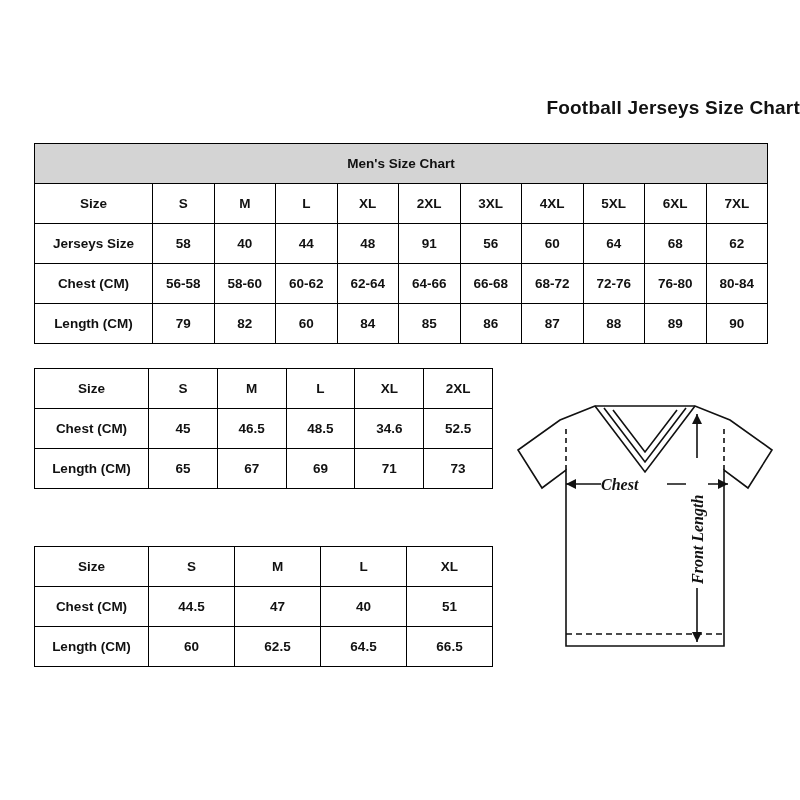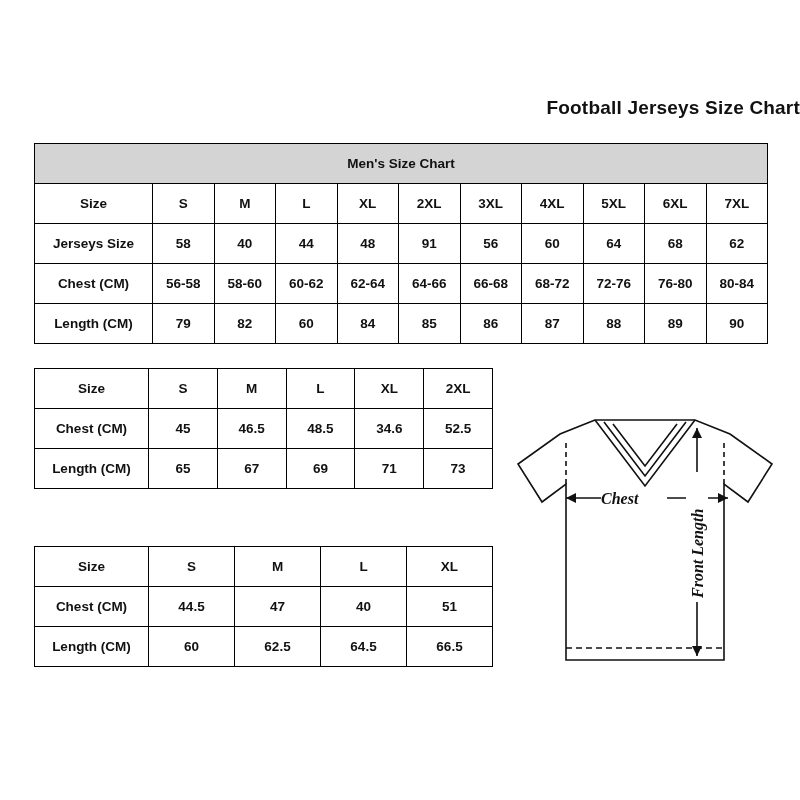--- a/index.html
+++ b/index.html
@@ -93,21 +93,21 @@
     width: 458px;
   }
   #youth-table-wrap table { width: 458px; }
   #youth-table-wrap col.c0 { width: 114px; }
   #youth-table-wrap col.cx { width: 86px; }
 
   
   #shirt-diagram {
     position: absolute;
     left: 500px;
-    top: 398px;
+    top: 384px;
     width: 290px;
     height: 300px;
   }
   #shirt-diagram svg {
     display: block;
   }
   .diagram-label {
     font-family: "Liberation Serif", serif;
     font-style: italic;
     font-weight: bold;

